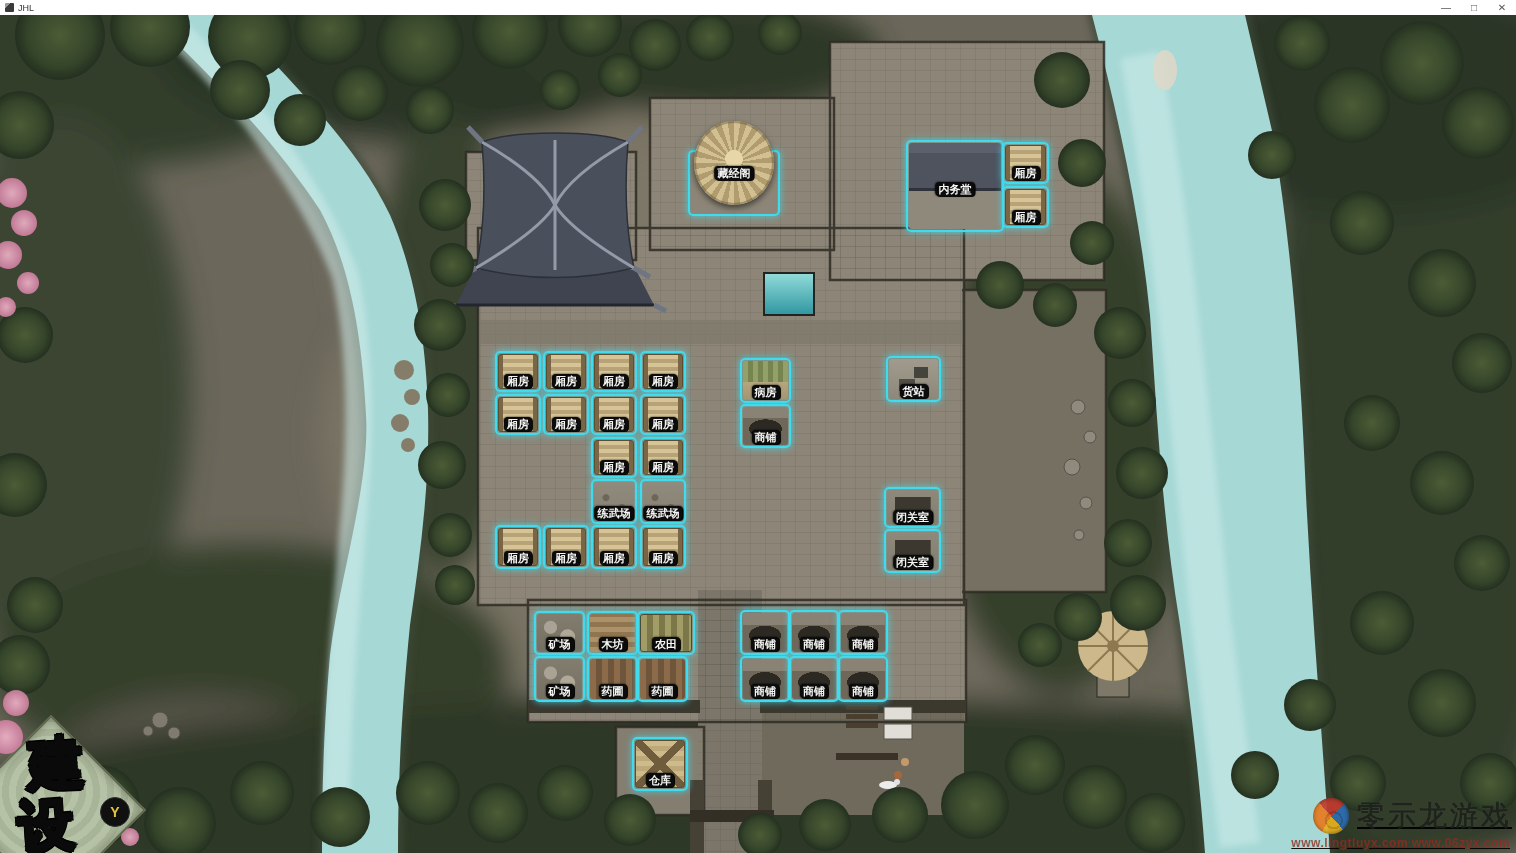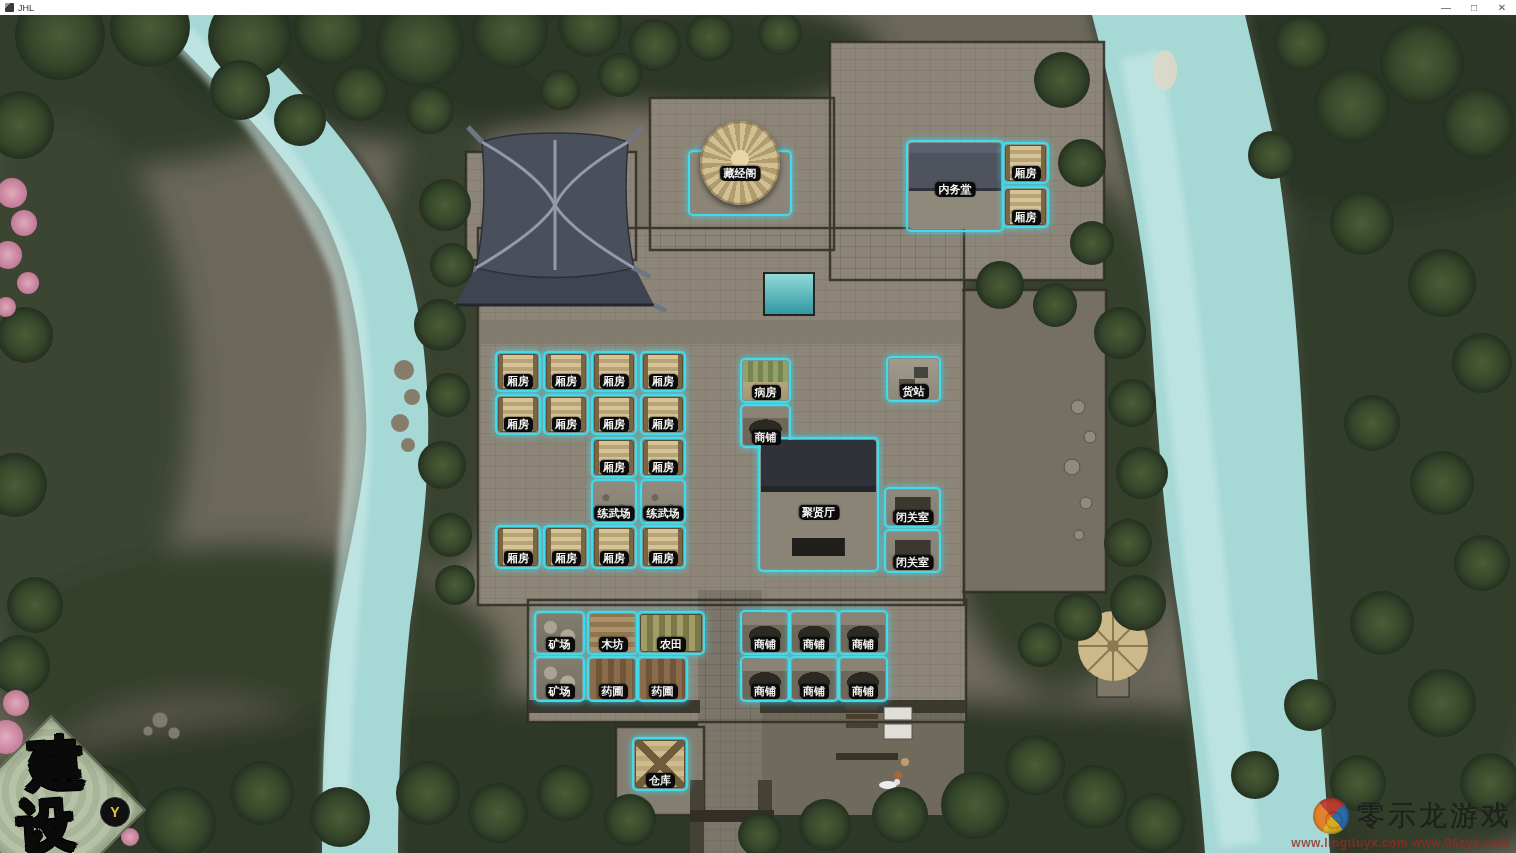--- a/index.html
+++ b/index.html
@@ -57,21 +57,21 @@
   .build-char{position:absolute;font-size:56px;font-weight:bold;color:#2fc014;line-height:58px;
         -webkit-text-stroke:3px #0a0a0a;
         text-shadow:2px 2px 0 #000,-2px -2px 0 #000,2px -2px 0 #000,-2px 2px 0 #000,0 3px 0 #000,0 -3px 0 #000;}
   .build-char.c1{left:28px;top:0px;transform:rotate(-4deg);}
   .build-char.c2{left:18px;top:62px;transform:rotate(-4deg);}
   .y-button{position:absolute;left:100px;top:62px;width:28px;height:28px;border-radius:50%;
         background:#101010;border:1px solid #2e2e2e;display:flex;align-items:center;justify-content:center;
         color:#e4c23c;font-size:14px;font-weight:bold;}
 
   
-  .watermark{position:absolute;right:4px;bottom:0;z-index:15;text-align:right;opacity:.92;}
+  .watermark{position:absolute;right:4px;bottom:0;z-index:15;text-align:right;opacity:.92;text-decoration:underline;}
   .wm-row{display:flex;align-items:center;justify-content:flex-end;gap:8px;}
   .wm-logo{display:inline-block;width:36px;height:36px;border-radius:50%;
         background:radial-gradient(circle at 58% 62%,rgba(0,0,0,0) 0 7px,rgba(0,0,0,.15) 7px 9px,rgba(0,0,0,0) 9px),
                    conic-gradient(from 210deg,#e87b1e 0 30%,#c23b2e 30% 55%,#2e6fb4 55% 80%,#e8b11e 80%);
         box-shadow:inset 0 0 4px rgba(0,0,0,.5);}
   .wm-text{font-size:28px;font-weight:bold;letter-spacing:3px;color:rgba(22,26,20,.88);
         text-shadow:0 0 1px rgba(255,255,255,.18);}
   .wm-urls{font-size:12px;font-weight:bold;color:rgba(148,42,32,.85);letter-spacing:.5px;padding:1px 2px 3px 0;}
 </style>
 </head>
@@ -343,21 +343,21 @@
         <circle cx="32" cy="748" r="13"></circle>
         <circle cx="12" cy="786" r="17"></circle>
     <circle cx="44" cy="806" r="11"></circle>
         <circle cx="68" cy="830" r="10"></circle>
         <circle cx="95" cy="818" r="9"></circle>
         <circle cx="130" cy="822" r="9"></circle>
   </g>
 </svg>
 
   <div id="buildings">
-      <div class="tile kind-pavilion" style="left: 688px; top: 135px; width: 104px; height: 66px;">
+      <div class="tile kind-pavilion" style="left: 688px; top: 135px; width: 92px; height: 66px;">
         <div class="sprite"></div>
         <span class="label" style="top: 14px;">藏经阁</span>
       </div>
       <div class="tile kind-slate-hall" style="left: 906px; top: 125px; width: 98px; height: 92px;">
         <div class="sprite"></div>
         <span class="label" style="top: 40px;">内务堂</span>
       </div>
       <div class="tile kind-room" style="left: 1002px; top: 127px; width: 47px; height: 42px;">
         <div class="sprite"></div>
         <span class="label" style="bottom: 2px;">厢房</span>
@@ -435,41 +435,37 @@
         <span class="label" style="bottom: 2px;">病房</span>
       </div>
       <div class="tile kind-depot" style="left: 886px; top: 341px; width: 55px; height: 46px;">
         <div class="sprite"></div>
         <span class="label" style="bottom: 2px;">货站</span>
       </div>
       <div class="tile kind-shop" style="left: 740px; top: 389px; width: 51px; height: 44px;">
         <div class="sprite"></div>
         <span class="label" style="bottom: 2px;">商铺</span>
       </div>
-      <div class="tile kind-dark-hall" style="left: 758px; top: 422px; width: 121px; height: 135px;">
-        <div class="sprite"></div>
-        <span class="label" style="top: 66px;">聚贤厅</span>
-      </div>
       <div class="tile kind-room-dark" style="left: 884px; top: 472px; width: 57px; height: 41px;">
         <div class="sprite"></div>
         <span class="label" style="bottom: 2px;">闭关室</span>
       </div>
       <div class="tile kind-room-dark" style="left: 884px; top: 514px; width: 57px; height: 44px;">
         <div class="sprite"></div>
         <span class="label" style="bottom: 2px;">闭关室</span>
       </div>
       <div class="tile kind-mine" style="left: 534px; top: 596px; width: 51px; height: 44px;">
         <div class="sprite"></div>
         <span class="label" style="bottom: 2px;">矿场</span>
       </div>
       <div class="tile kind-wood" style="left: 587px; top: 596px; width: 51px; height: 44px;">
         <div class="sprite"></div>
         <span class="label" style="bottom: 2px;">木坊</span>
       </div>
-      <div class="tile kind-farm" style="left: 637px; top: 596px; width: 68px; height: 44px;">
+      <div class="tile kind-farm" style="left: 637px; top: 596px; width: 58px; height: 44px;">
         <div class="sprite"></div>
         <span class="label" style="bottom: 2px;">农田</span>
       </div>
       <div class="tile kind-mine" style="left: 534px; top: 641px; width: 51px; height: 46px;">
         <div class="sprite"></div>
         <span class="label" style="bottom: 2px;">矿场</span>
       </div>
       <div class="tile kind-herb" style="left: 587px; top: 641px; width: 51px; height: 46px;">
         <div class="sprite"></div>
         <span class="label" style="bottom: 2px;">药圃</span>

